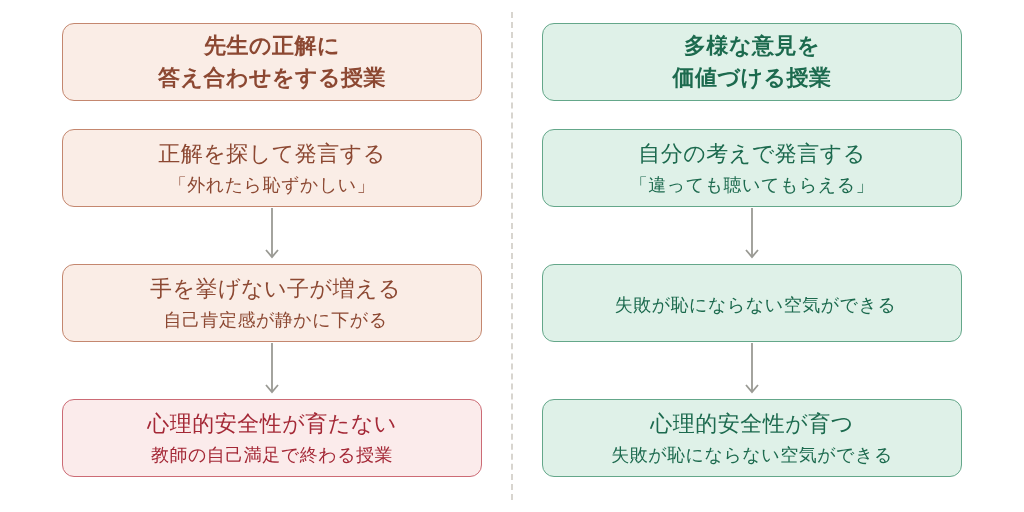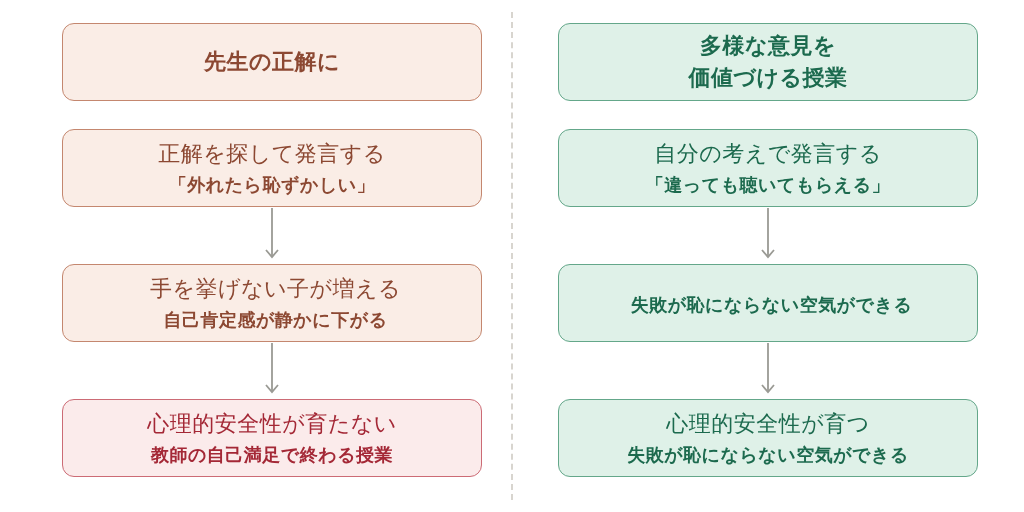--- a/index.html
+++ b/index.html
@@ -37,21 +37,21 @@
     border-left: 2px dashed var(--divider);
   }
 
   .column {
     position: absolute;
     top: 0;
     width: 420px;
     height: 492px;
   }
   .col-left  { left: 62px; }
-  .col-right { left: 558px; }
+  .col-right { left: 542px; }
 
   .box {
     position: absolute;
     left: 0;
     width: 420px;
     height: 78px;
     border-radius: 12px;
     border: 1.8px solid;
     display: flex;
     flex-direction: column;
@@ -87,21 +87,21 @@
     letter-spacing: 0.5px;
   }
   .header-line {
     font-size: 22px;
     font-weight: bold;
     letter-spacing: 0.5px;
     line-height: 1.45;
   }
   .subtitle {
     font-size: 18px;
-    font-weight: bold;
+    font-weight: normal;
     margin-top: 5px;
     letter-spacing: 0.5px;
   }
 
   .arrow {
     position: absolute;
     left: 202px; 
     width: 16px;
     height: 56px;
   }
@@ -117,20 +117,21 @@
 <body>
 
 <div class="canvas">
 
   <div class="divider"></div>
 
   <div class="column col-left">
 
     <div class="box b1">
       <div class="header-line">先生の正解に</div>
+      <div class="header-line">答え合わせをする授業</div>
     </div>
 
     <div class="box b2">
       <div class="title">正解を探して発言する</div>
       <div class="subtitle">「外れたら恥ずかしい」</div>
     </div>
 
     <svg class="arrow a1" viewBox="0 0 16 56">
       <line x1="8" y1="1" x2="8" y2="49"></line>
       <polyline points="2,43 8,50 14,43"></polyline>

